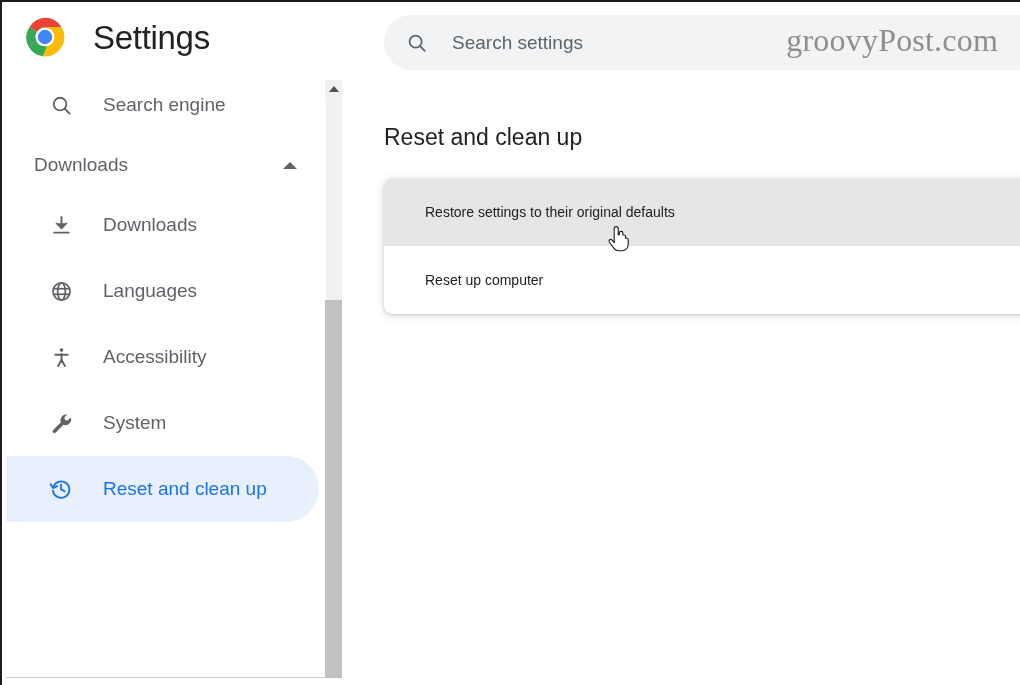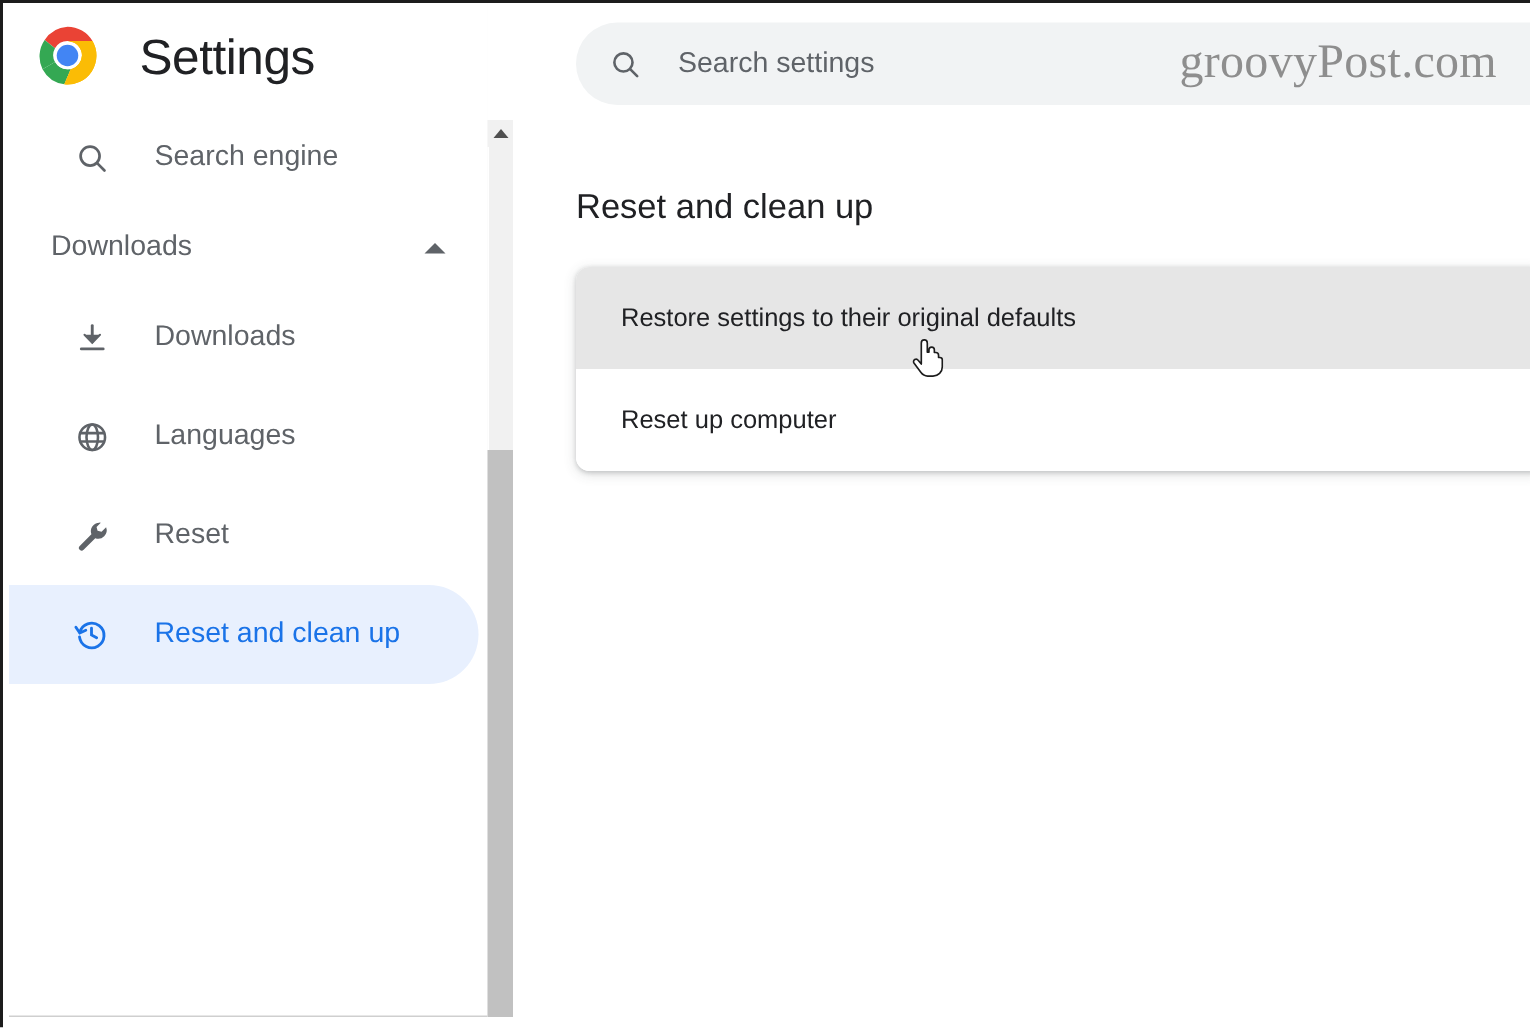--- a/index.html
+++ b/index.html
@@ -253,22 +253,23 @@
     height: 68px;
     display: flex;
     align-items: center;
     padding-left: 30px;
     box-sizing: border-box;
     cursor: pointer;
     background: #ffffff;
   }
   .card-row.hovered { background: #e6e6e6; }
   .card-row .row-label {
-    font-size: 17px;
+    font-size: 14px;
     color: #202124;
+    margin-left: 11px;
   }
 
   
   #cursor {
     position: absolute;
     left: 605px;
     top: 222px;
     width: 22px;
     height: 30px;
     pointer-events: none;
@@ -331,28 +332,40 @@
           <svg width="23" height="23" viewBox="0 0 24 24" fill="none" stroke="#5f6368" stroke-width="1.8">
             <circle cx="12" cy="12" r="8.9"></circle>
             <ellipse cx="12" cy="12" rx="4" ry="8.9"></ellipse>
             <line x1="3.2" y1="9.1" x2="20.8" y2="9.1"></line>
             <line x1="3.2" y1="14.9" x2="20.8" y2="14.9"></line>
           </svg>
         </span>
         <span class="nav-label">Languages</span>
       </div>
 
+      <div class="nav-item">
+        <span class="ic">
+          <svg width="23" height="23" viewBox="0 0 24 24" fill="none" stroke="#5f6368" stroke-width="2" stroke-linecap="round">
+            <circle cx="12" cy="4.3" r="1.9" fill="#5f6368" stroke="none"></circle>
+            <line x1="12" y1="8.2" x2="12" y2="16.4"></line>
+            <line x1="5.6" y1="9.2" x2="18.4" y2="9.2"></line>
+            <line x1="12" y1="14.6" x2="8.4" y2="20.8"></line>
+            <line x1="12" y1="14.6" x2="15.6" y2="20.8"></line>
+          </svg>
+        </span>
+        <span class="nav-label">Accessibility</span>
+      </div>
 
       <div class="nav-item">
         <span class="ic">
           <svg width="23" height="23" viewBox="0 0 24 24">
             <path d="M16.9 2.6a5.9 5.9 0 0 0-5.5 8.05L3.3 18.75a1.9 1.9 0 0 0 0 2.7 1.9 1.9 0 0 0 2.7 0l8.1-8.1a5.9 5.9 0 0 0 7.55-7.6l-3.2 3.2-2.75-.7-.7-2.75 2.95-2.95a5.9 5.9 0 0 0-1.05-.1z" fill="#5f6368"></path>
           </svg>
         </span>
-        <span class="nav-label">Reset</span>
+        <span class="nav-label">System</span>
       </div>
 
       <div class="nav-item selected">
         <span class="ic">
           <svg width="24" height="24" viewBox="0 0 24 24" fill="none" stroke="#1a73e8" stroke-width="1.9" stroke-linecap="round">
             <path d="M4.2 10.6A8.2 8.2 0 1 1 4 13.6"></path>
             <polyline points="1.6,7.2 4.2,11 8.2,9.2" fill="none"></polyline>
             <polyline points="12,7.8 12,12.3 15.4,14.2"></polyline>
           </svg>
         </span>

